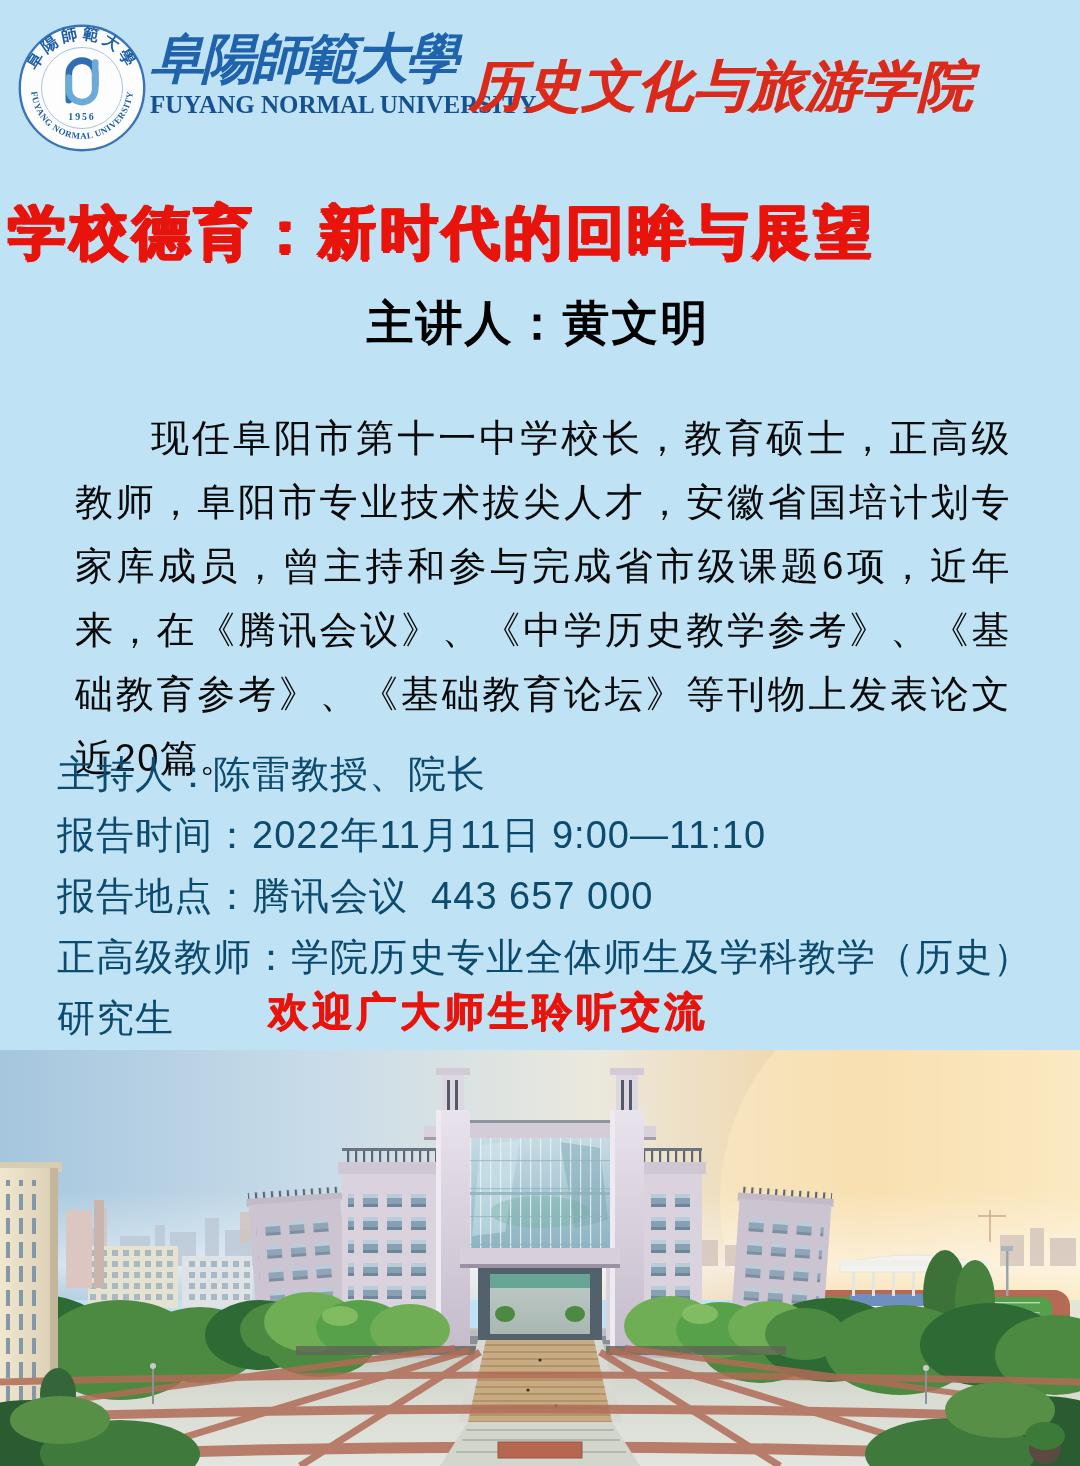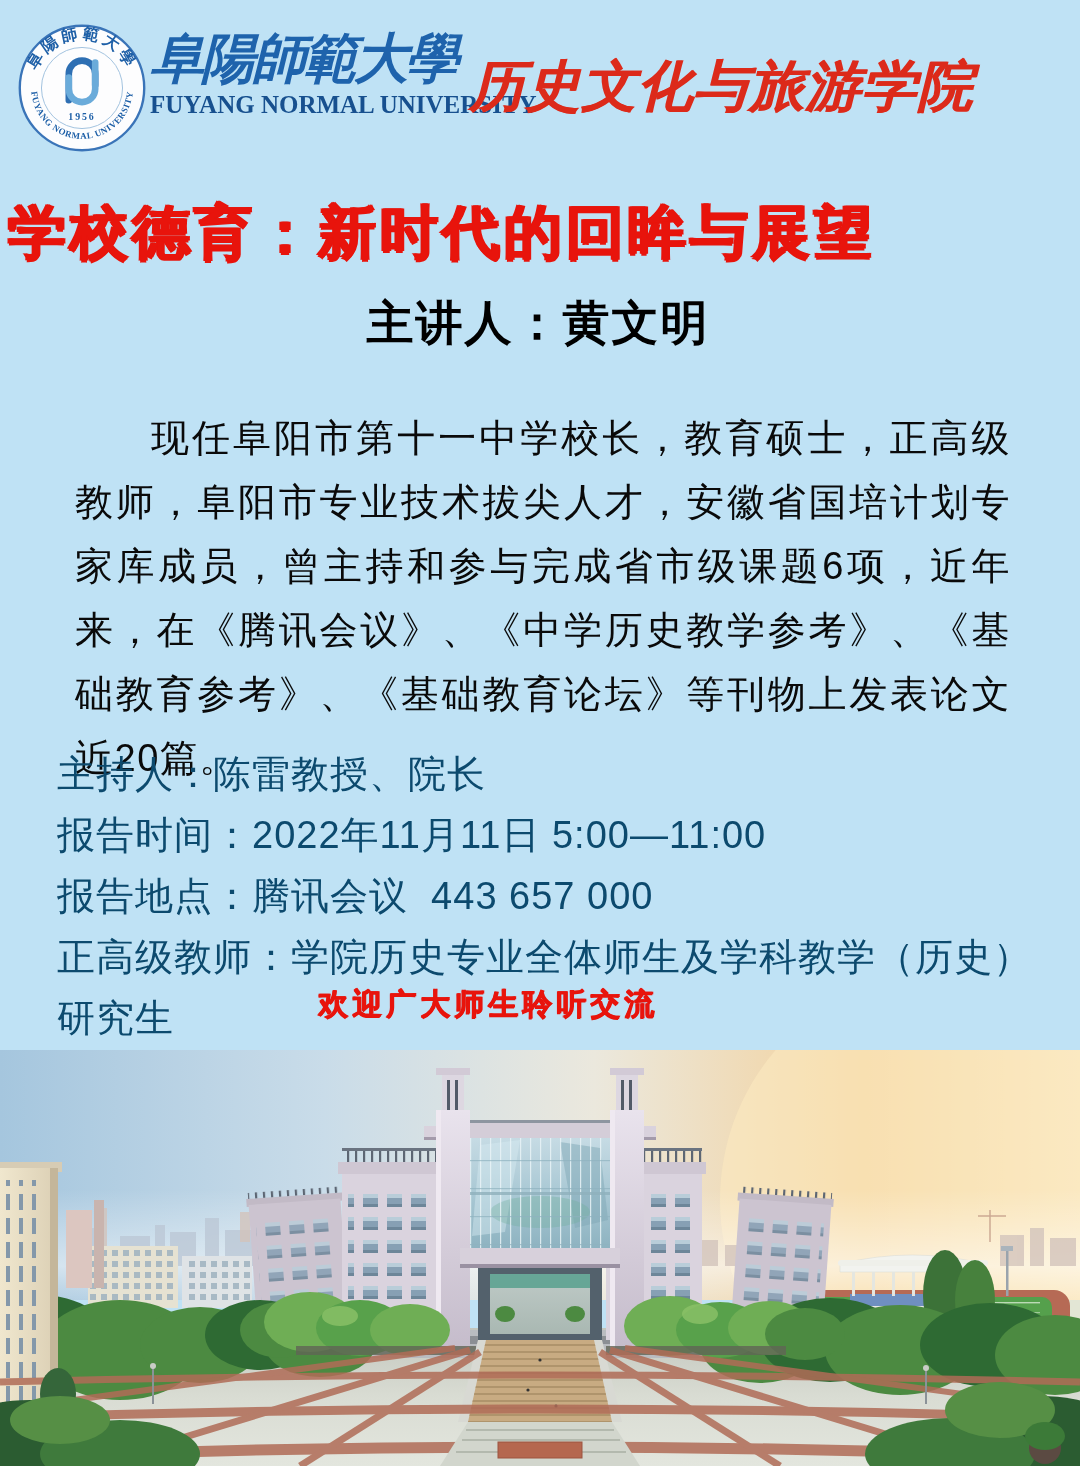--- a/index.html
+++ b/index.html
@@ -46,21 +46,21 @@
     text-align:justify;text-indent:2em;color:#0a0a0a;
   }
   .details{position:absolute;top:744px;left:57px;width:990px;}
   .detail-line{
     font-size:38px;line-height:61px;letter-spacing:1px;
     white-space:pre-wrap;color:#0c4a6e;
   }
   .welcome{
     position:absolute;top:984px;left:0;width:976px;text-align:center;
     font-family:"Liberation Serif","DejaVu Serif",serif;
-    font-size:30px;font-weight:900;color:#e8140c;letter-spacing:4px;
+    font-size:40px;font-weight:900;color:#e8140c;letter-spacing:4px;
     text-shadow:1px 0 0 #e8140c,0 1px 0 #e8140c;
     white-space:nowrap;
   }
   
   .photo{position:absolute;left:0;top:1050px;width:1080px;height:416px;}
   .photo svg{display:block;}
 </style>
 </head>
 <body>
 
@@ -96,21 +96,21 @@
   <div class="college">历史文化与旅游学院</div>
 
   <h1 class="title">学校德育：新时代的回眸与展望</h1>
 
   <h2 class="speaker">主讲人：黄文明</h2>
 
   <p class="bio">现任阜阳市第十一中学校长，教育硕士，正高级教师，阜阳市专业技术拔尖人才，安徽省国培计划专家库成员，曾主持和参与完成省市级课题6项，近年来，在《腾讯会议》、《中学历史教学参考》、《基础教育参考》、《基础教育论坛》等刊物上发表论文近20篇。</p>
 
   <div class="details">
     <div class="detail-line">主持人：陈雷教授、院长</div>
-    <div class="detail-line">报告时间：2022年11月11日 5:00—11:00</div>
+    <div class="detail-line">报告时间：2022年11月11日 9:00—11:10</div>
     <div class="detail-line">报告地点：腾讯会议  443 657 000</div>
     <div class="detail-line">正高级教师：学院历史专业全体师生及学科教学（历史）研究生</div>
   </div>
 
   <div class="welcome">欢迎广大师生聆听交流</div>
 
   <div class="photo">
     <svg viewBox="0 0 1080 416" width="1080" height="416">
       <defs>
         <linearGradient id="skyH" x1="0" y1="0" x2="1" y2="0">

